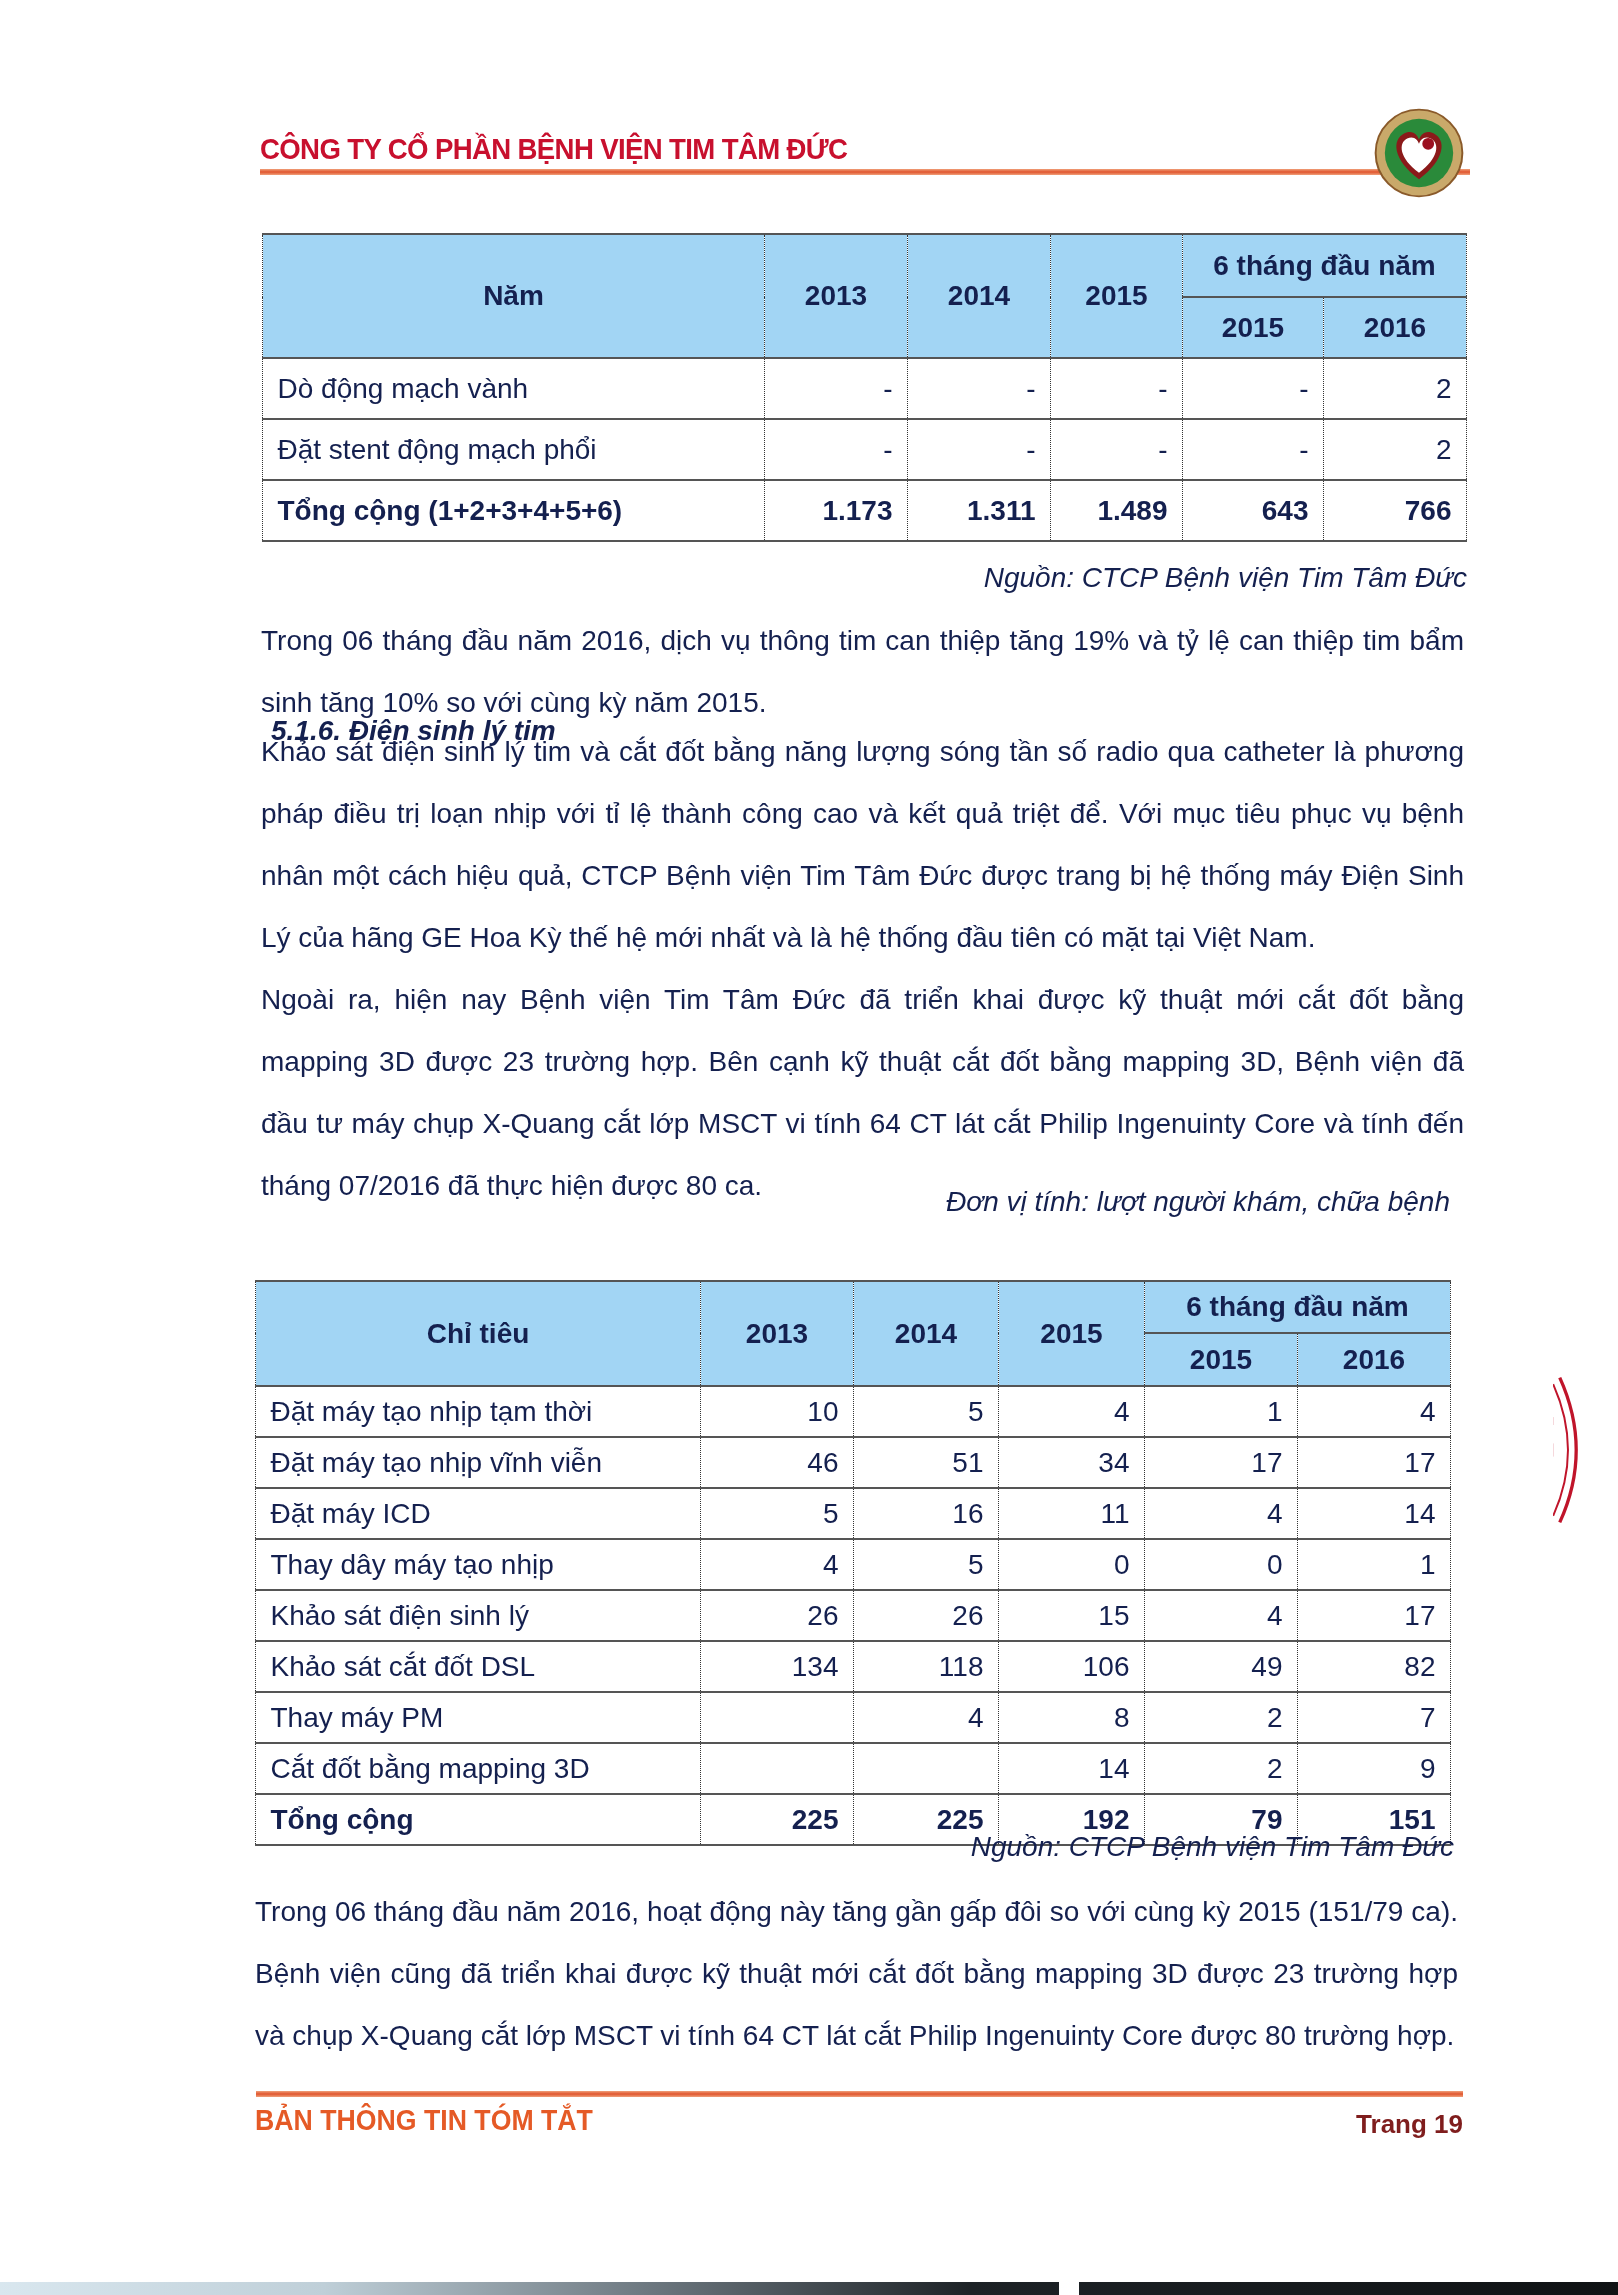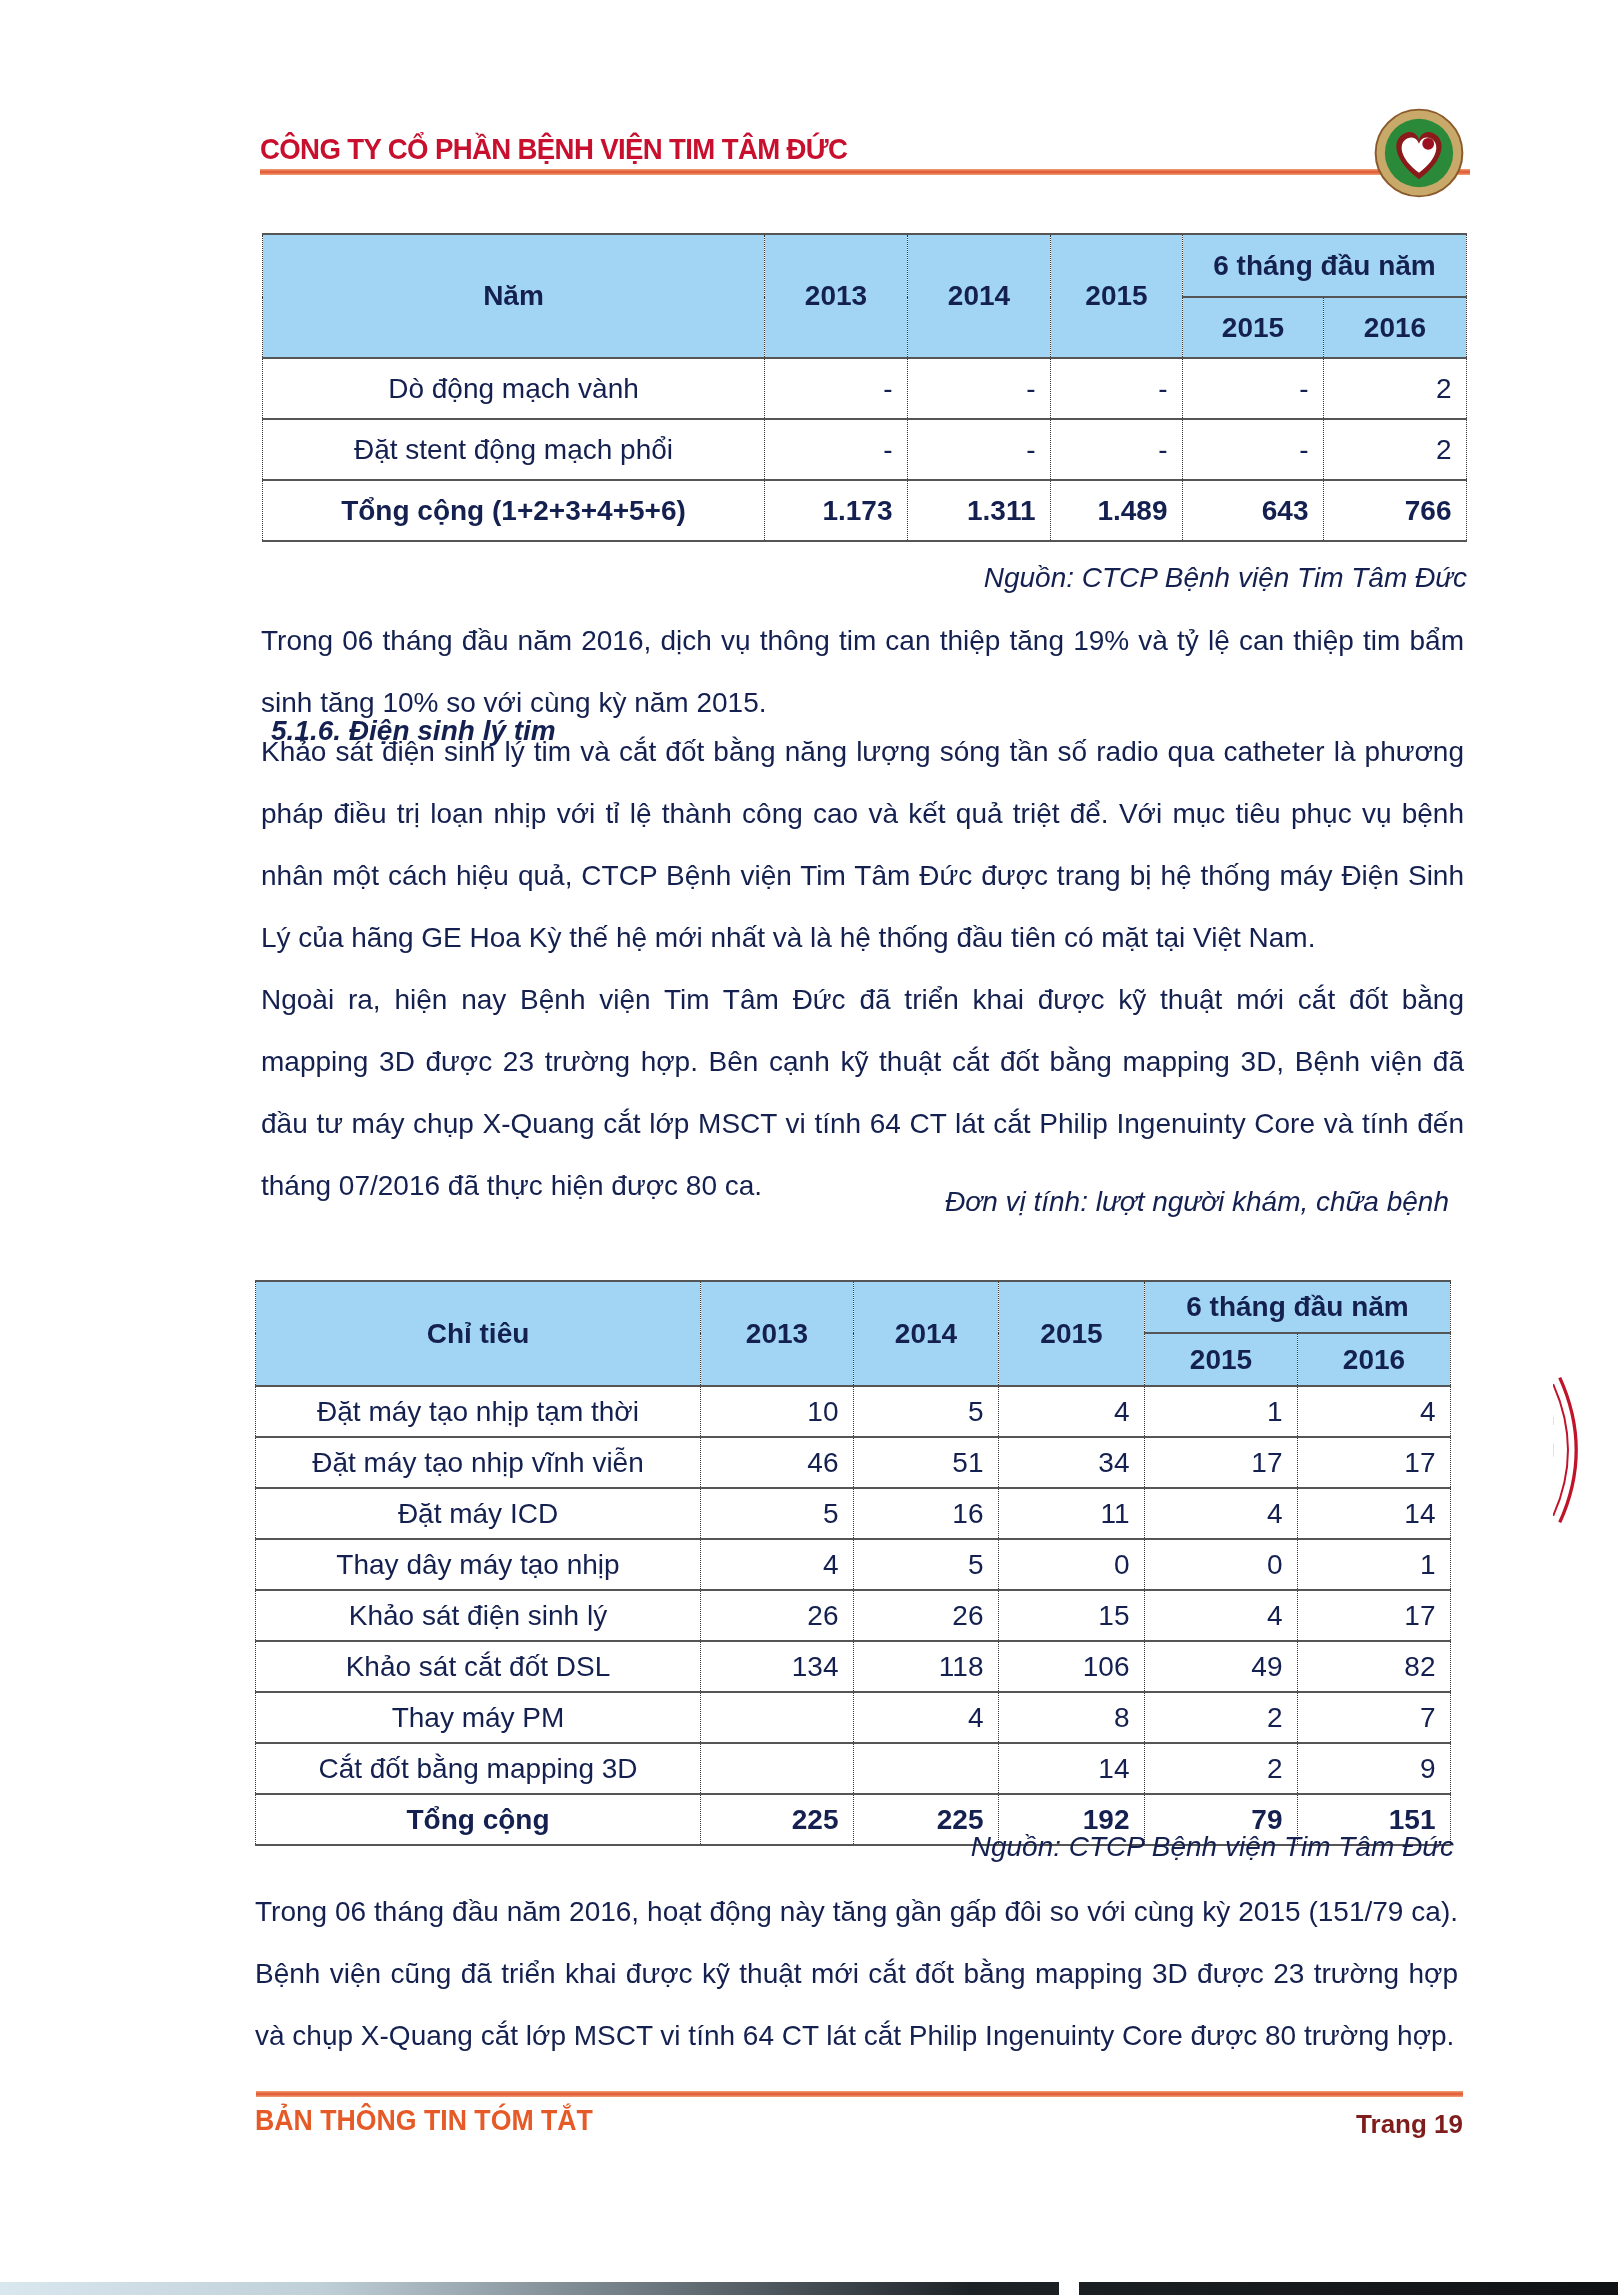--- a/index.html
+++ b/index.html
@@ -14,21 +14,21 @@
              background: linear-gradient(#f0a07a, #e0552e 50%, #f0a07a); }
   .logo { left: 1373px; top: 107px; width: 92px; height: 92px; }
 
   
   table.t { position: absolute; border-collapse: collapse; table-layout: fixed; }
   table.t td, table.t th { border-left: 1.3px dotted #333; border-right: 1.3px dotted #333;
          border-top: 2.6px solid #555; border-bottom: 2.6px solid #555; padding: 0 14.5px;
          font-size: 28px; color: #14204f; white-space: nowrap; overflow: hidden; }
   table.t th { background: #a2d5f4; font-weight: bold; text-align: center; }
   table.t td.num { text-align: right; }
-  table.t td.lbl { text-align: center; }
+  table.t td.lbl { text-align: left; }
   table.t tr.total td { font-weight: bold; }
 
   #table1 { left: 262px; top: 233px; width: 1203px; }
   #table1 .h1 th { height: 61px; }
   #table1 .h2 th { height: 59px; }
   #table1 tbody td { height: 59px; }
 
   #table2 { left: 255px; top: 1244px; width: 1196px; margin-top: 36px; }
   #table2 .h1 th { height: 50px; }
   #table2 .h2 th { height: 51px; }
@@ -122,21 +122,21 @@
   <p>Trong 06 tháng đầu năm 2016, dịch vụ thông tim can thiệp tăng 19% và tỷ lệ can thiệp tim bẩm sinh tăng 10% so với cùng kỳ năm 2015.</p>
 </div>
 
 <div class="abs heading" style="top:715px;">5.1.6. Điện sinh lý tim</div>
 
 <div class="abs para" style="top:721px;">
   <p>Khảo sát điện sinh lý tim và cắt đốt bằng năng lượng sóng tần số radio qua catheter là phương pháp điều trị loạn nhịp với tỉ lệ thành công cao và kết quả triệt để. Với mục tiêu phục vụ bệnh nhân một cách hiệu quả, CTCP Bệnh viện Tim Tâm Đức được trang bị hệ thống máy Điện Sinh Lý của hãng GE Hoa Kỳ thế hệ mới nhất và là hệ thống đầu tiên có mặt tại Việt Nam.</p>
   <p>Ngoài ra, hiện nay Bệnh viện Tim Tâm Đức đã triển khai được kỹ thuật mới cắt đốt bằng mapping 3D được 23 trường hợp. Bên cạnh kỹ thuật cắt đốt bằng mapping 3D, Bệnh viện đã đầu tư máy chụp X-Quang cắt lớp MSCT vi tính 64 CT lát cắt Philip Ingenuinty Core và tính đến tháng 07/2016 đã thực hiện được 80 ca.</p>
 </div>
 
-<div class="abs source" style="left:893px; top:1186px; width:608px;text-align:center;">Đơn vị tính: lượt người khám, chữa bệnh</div>
+<div class="abs source" style="left:842px; top:1186px; width:608px;">Đơn vị tính: lượt người khám, chữa bệnh</div>
 
 <table class="t" id="table2">
   <colgroup>
     <col style="width:445px">
       <col style="width:153px">
       <col style="width:145px">
       <col style="width:146px">
       <col style="width:153px">
       <col style="width:153px">
   </colgroup>

